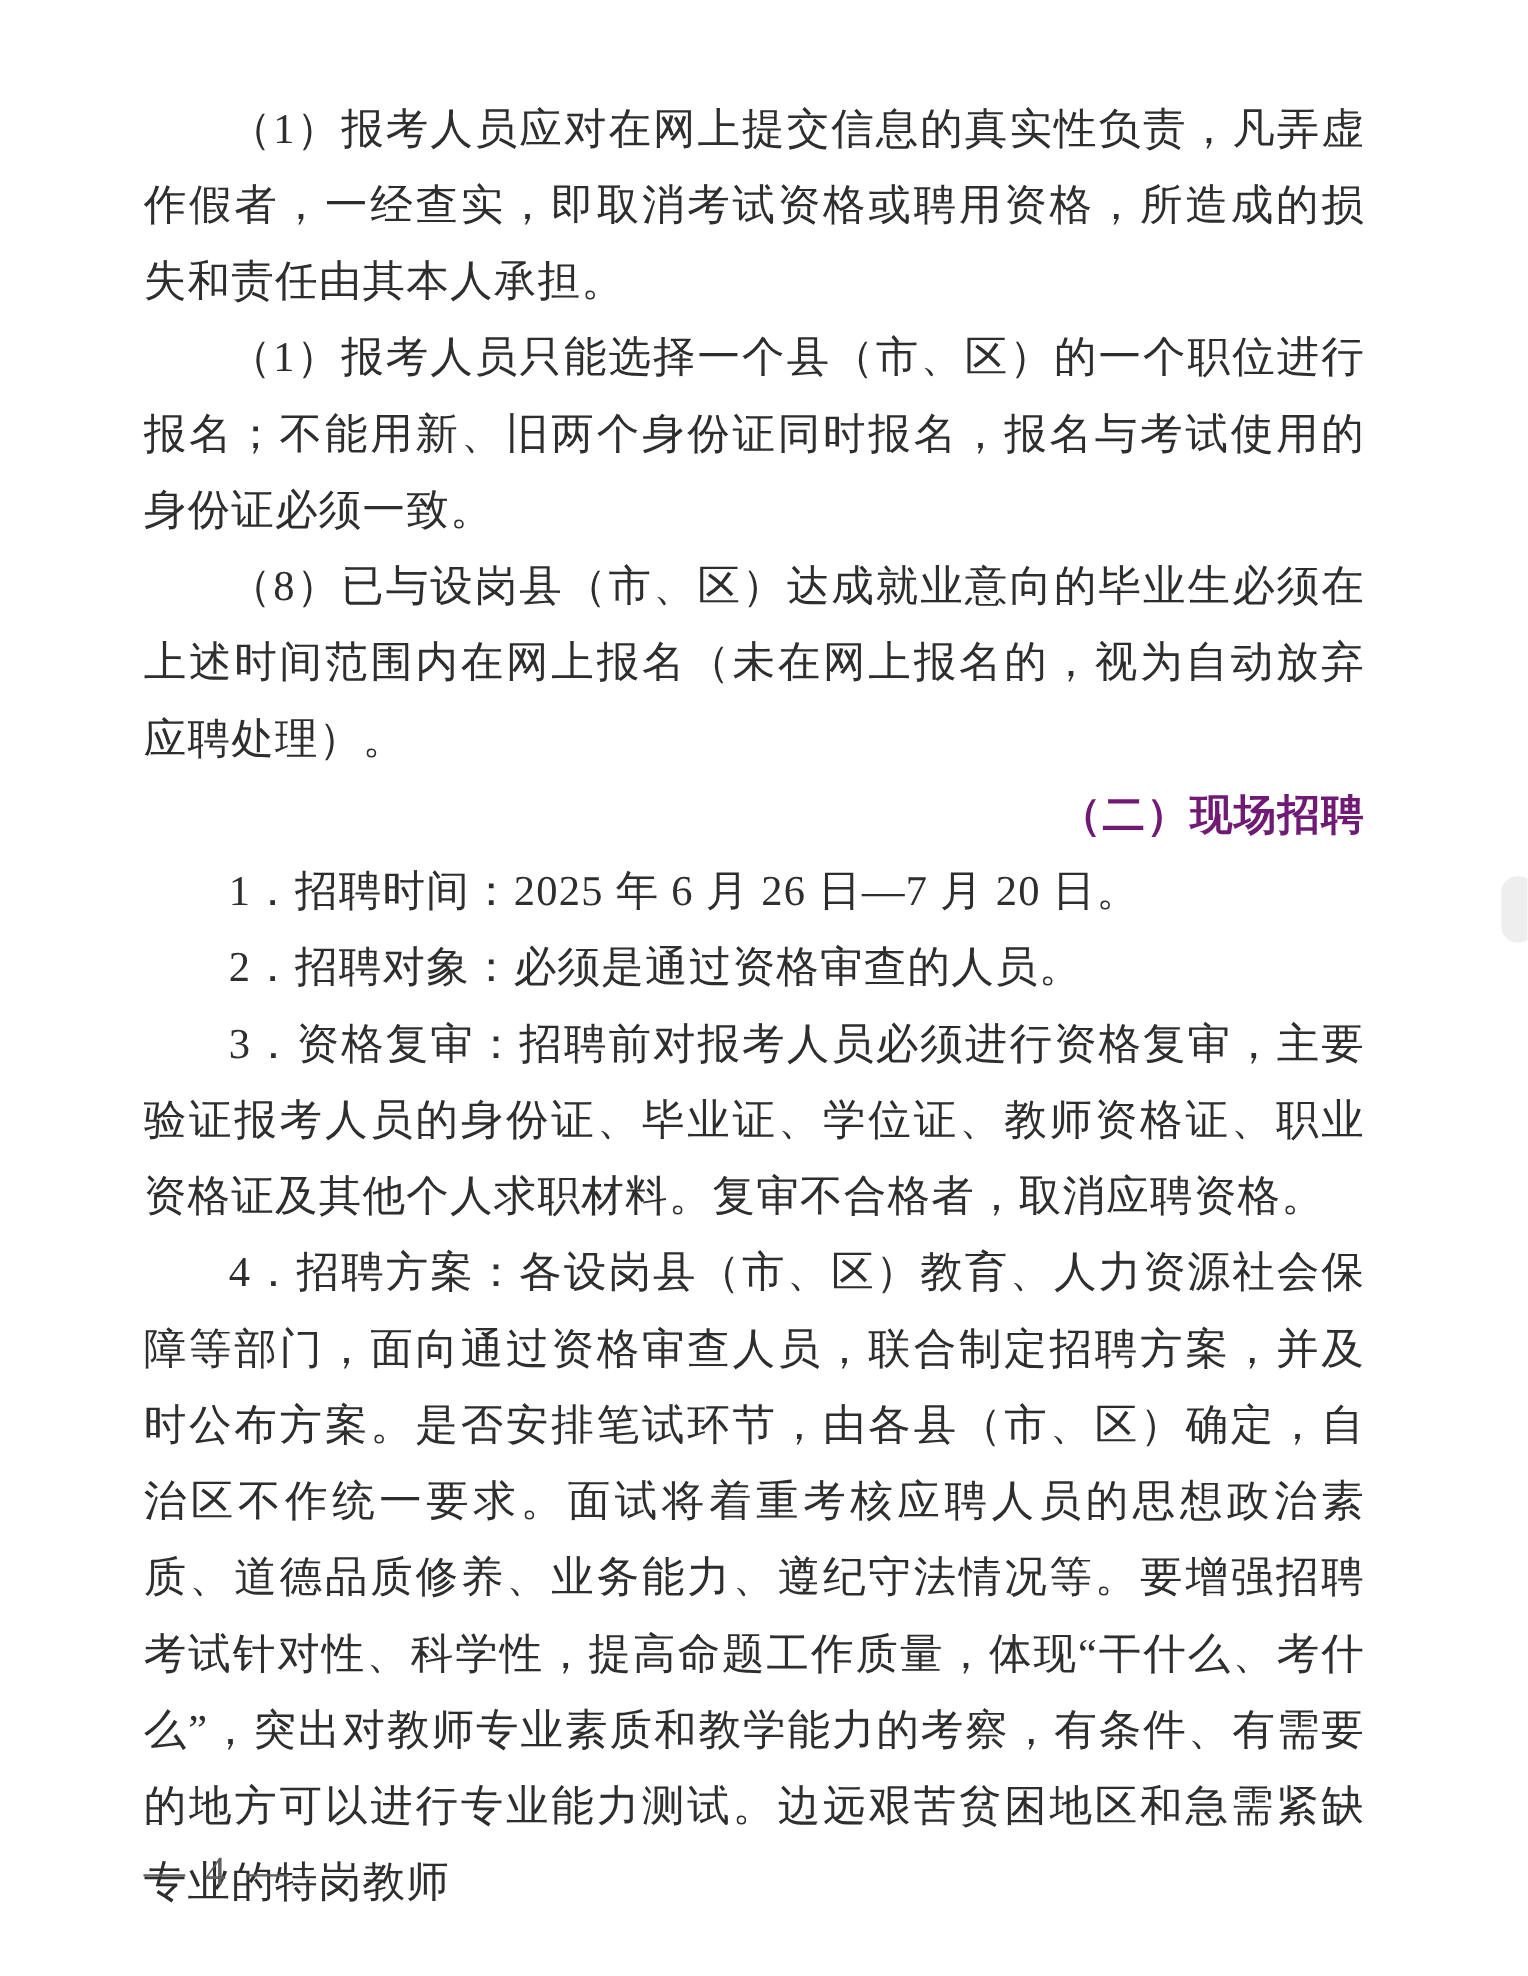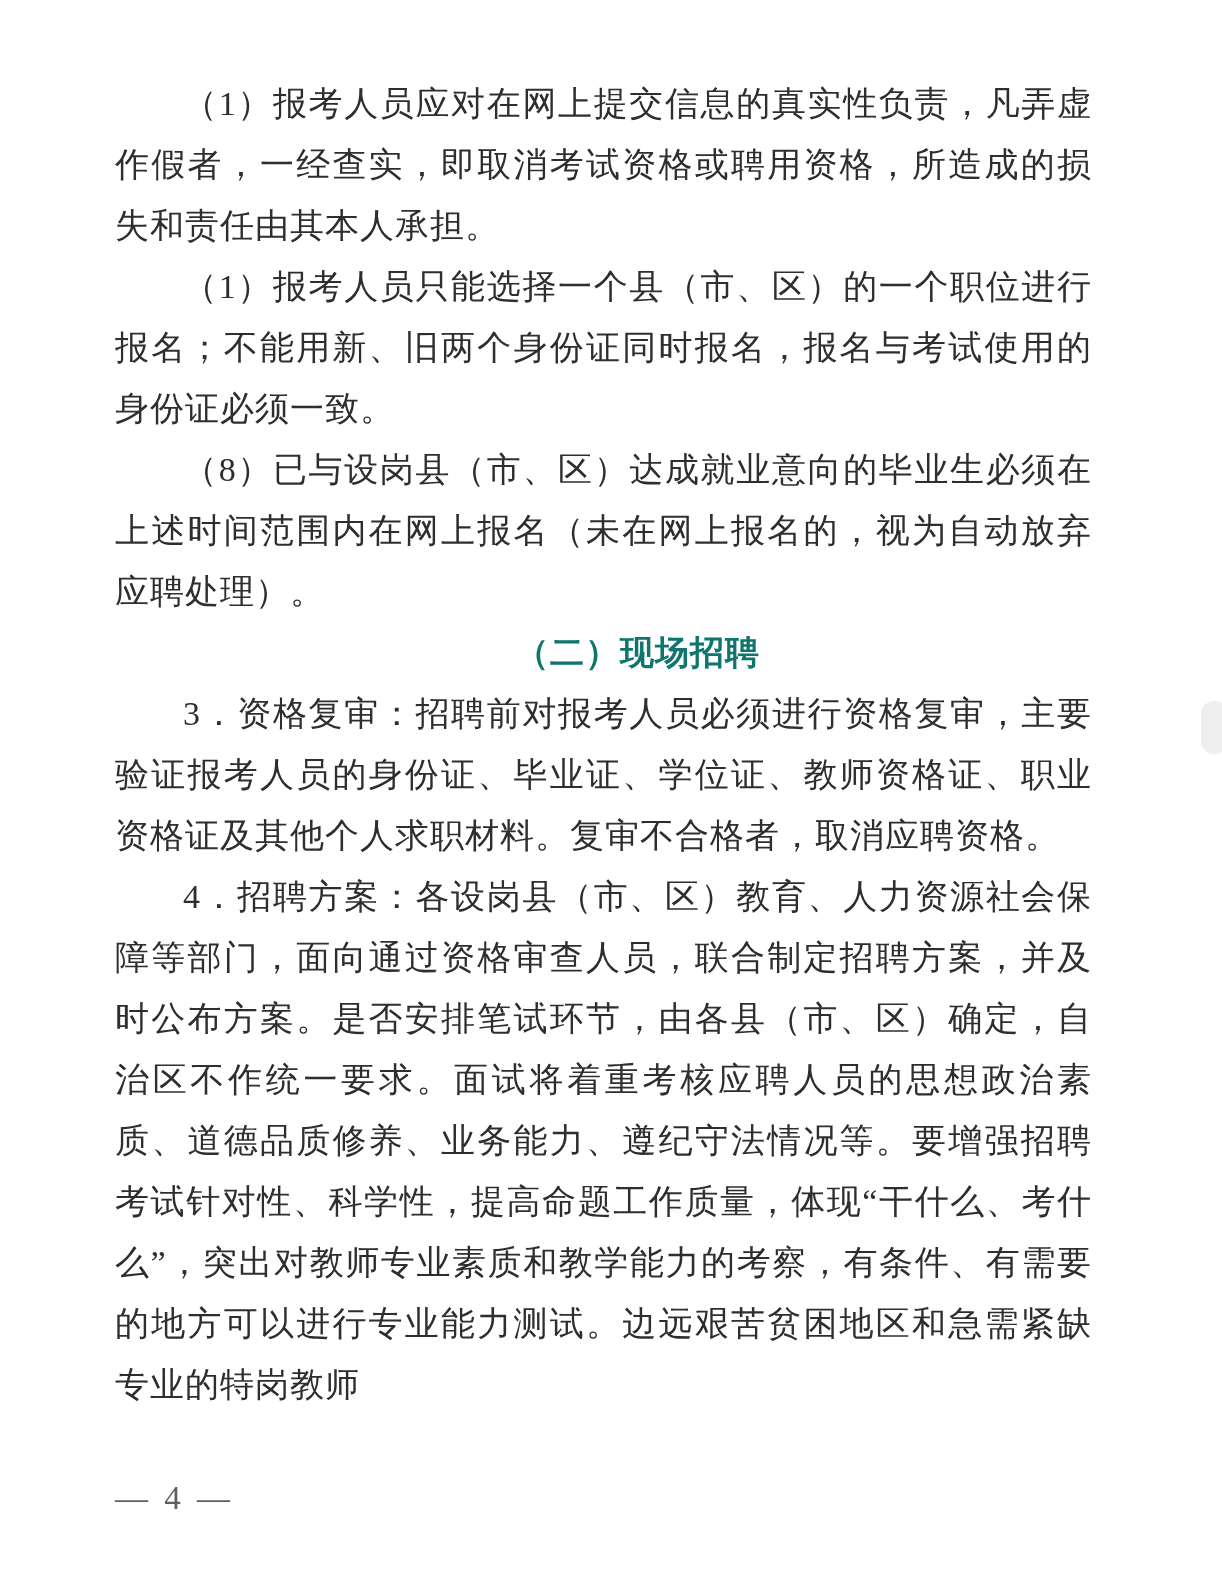--- a/index.html
+++ b/index.html
@@ -25,22 +25,22 @@
     width: 977px;
     font-size: 34px;
     line-height: 61px;
     text-align: justify;
     text-indent: 2em;
     letter-spacing: 1px;
     word-break: break-all;
   }
   .heading {
     font-weight: 700;
-    color: #0f766e;
-    text-align: center;
+    color: #701a75;
+    text-align: right;
   }
   .footer {
     position: absolute;
     left: 115px;
     top: 1480px;
     font-size: 33px;
     letter-spacing: 4px;
     color: #5f5f5f;
     font-family: "Liberation Serif", "DejaVu Serif", serif;
   }
@@ -55,18 +55,20 @@
   }
 </style>
 </head>
 <body>
 
 <div class="page">
   <p class="para">（1）报考人员应对在网上提交信息的真实性负责，凡弄虚作假者，一经查实，即取消考试资格或聘用资格，所造成的损失和责任由其本人承担。</p>
   <p class="para">（1）报考人员只能选择一个县（市、区）的一个职位进行报名；不能用新、旧两个身份证同时报名，报名与考试使用的身份证必须一致。</p>
   <p class="para">（8）已与设岗县（市、区）达成就业意向的毕业生必须在上述时间范围内在网上报名（未在网上报名的，视为自动放弃应聘处理）。</p>
   <p class="para heading">（二）现场招聘</p>
+  <p class="para">1．招聘时间：2025 年 6 月 26 日—7 月 20 日。</p>
+  <p class="para">2．招聘对象：必须是通过资格审查的人员。</p>
   <p class="para">3．资格复审：招聘前对报考人员必须进行资格复审，主要验证报考人员的身份证、毕业证、学位证、教师资格证、职业资格证及其他个人求职材料。复审不合格者，取消应聘资格。</p>
   <p class="para">4．招聘方案：各设岗县（市、区）教育、人力资源社会保障等部门，面向通过资格审查人员，联合制定招聘方案，并及时公布方案。是否安排笔试环节，由各县（市、区）确定，自治区不作统一要求。面试将着重考核应聘人员的思想政治素质、道德品质修养、业务能力、遵纪守法情况等。要增强招聘考试针对性、科学性，提高命题工作质量，体现“干什么、考什么”，突出对教师专业素质和教学能力的考察，有条件、有需要的地方可以进行专业能力测试。边远艰苦贫困地区和急需紧缺专业的特岗教师</p>
   <div class="footer">— 4 —</div>
 </div>
 
 <div class="scroll-thumb"></div>
 
 </body></html>

